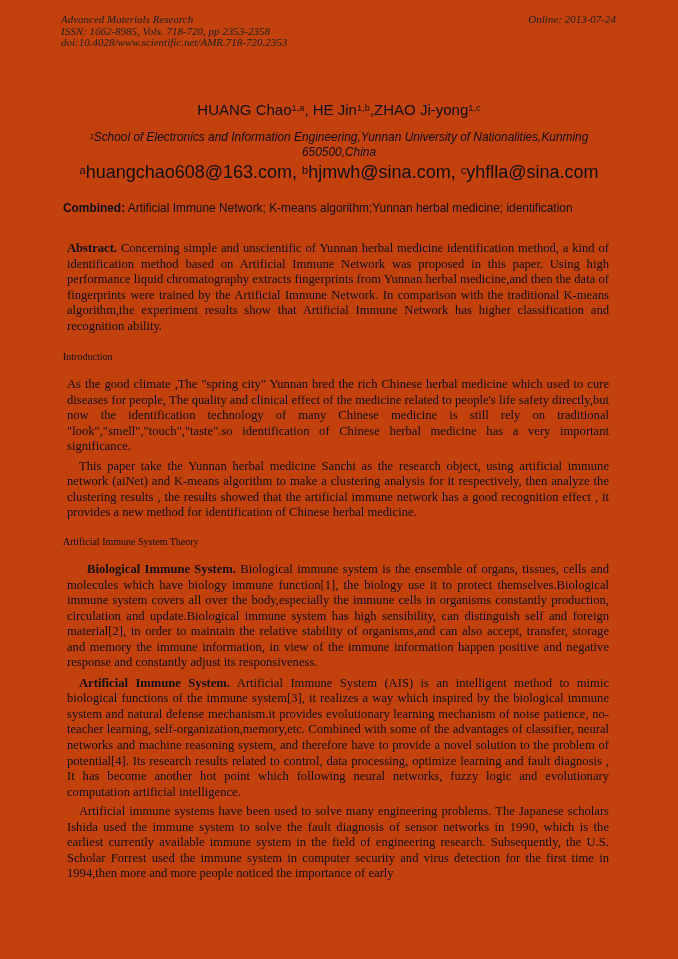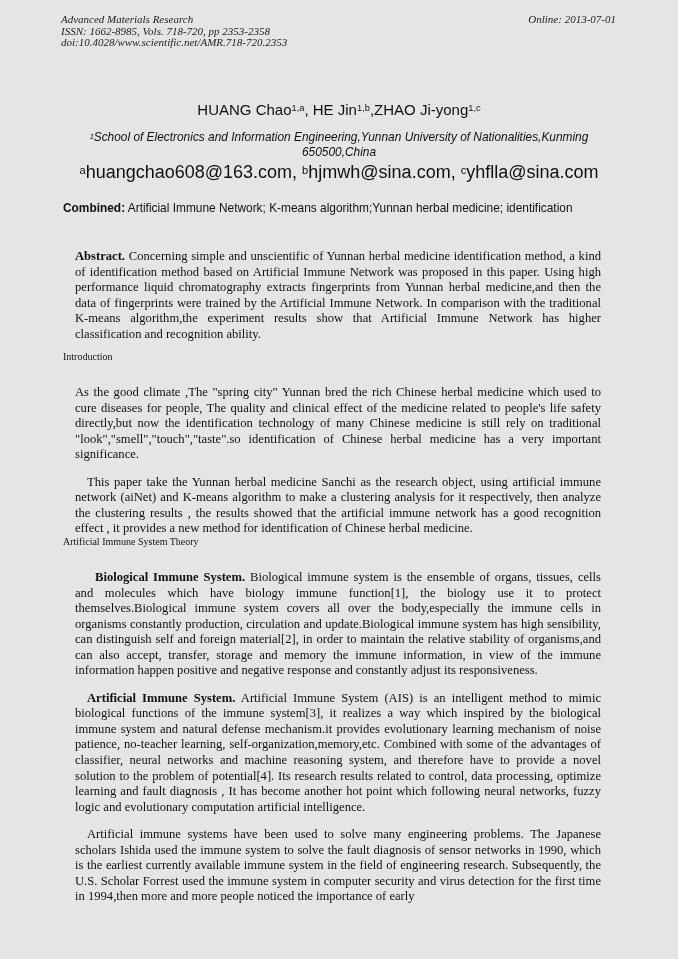--- a/index.html
+++ b/index.html
@@ -1,45 +1,45 @@
 <!DOCTYPE html>
 <html><head>
 <meta charset="utf-8">
 <style>
   html, body { margin: 0; padding: 0; background: #ffffff; }
   body { width: 678px; height: 959px; position: relative; overflow: hidden; color: #111; }
-  .page { position: absolute; left: 0; top: 0; width: 678px; height: 959px; background: #e5e5e5; }
+  .page { position: absolute; left: 0; top: 0; width: 678px; height: 959px; background: #c2410c; }
   .hdr { position: absolute; left: 61px; top: 14px; font-family: "Liberation Serif", serif; font-style: italic; font-size: 11px; line-height: 11.5px; color: #222; }
   .hdr div { white-space: nowrap; }
   .online { position: absolute; right: 62px; top: 14px; font-family: "Liberation Serif", serif; font-style: italic; font-size: 11px; line-height: 11.5px; color: #222; }
   .title { position: absolute; left: 40px; width: 598px; top: 79px; text-align: center; font-family: "Liberation Sans", sans-serif; font-weight: bold; font-size: 15.4px; line-height: 18px; }
   .authors { position: absolute; left: 40px; width: 598px; top: 101px; text-align: center; font-family: "Liberation Sans", sans-serif; font-size: 15px; line-height: 18px; }
   .authors sup, .affil sup, .emails sup { font-size: 0.62em; vertical-align: top; position: relative; top: -0.2em; }
   .affil { position: absolute; left: 62px; width: 554px; top: 130px; text-align: center; font-family: "Liberation Sans", sans-serif; font-size: 11.9px; line-height: 15px; font-style: italic; }
   .emails { position: absolute; left: 40px; width: 598px; top: 165px; text-align: center; font-family: "Liberation Sans", sans-serif; font-size: 18px; line-height: 15px; }
   .keywords { position: absolute; left: 63px; width: 560px; top: 201px; font-family: "Liberation Sans", sans-serif; font-size: 11.9px; line-height: 15px; }
   .keywords b { font-weight: bold; }
   .body { position: absolute; left: 63px; width: 550px; font-family: "Liberation Serif", serif; font-size: 12.6px; line-height: 15.55px; text-align: justify; }
-  .body p { margin: 12px; }
+  .body p { margin: 4px; }
   .body .ind { text-indent: 12px; }
   .body .ind2 { text-indent: 20px; }
   .sec { font-family: "Liberation Serif", serif; font-weight: normal; font-size: 10px; position: absolute; left: 63px; text-align: right; }
   b.run { font-weight: bold; }
 </style>
 </head>
 <body>
 
 <div class="page">
 
   <div class="hdr">
     <div>Advanced Materials Research</div>
     <div>ISSN: 1662-8985, Vols. 718-720, pp 2353-2358</div>
     <div>doi:10.4028/www.scientific.net/AMR.718-720.2353</div>
   </div>
-  <div class="online">Online: 2013-07-01</div>
+  <div class="online">Online: 2013-07-24</div>
 
 
   <div class="authors">
     <span>HUANG Chao</span><sup>1,a</sup><span>, </span><span>HE Jin</span><sup>1,b</sup><span>,</span><span>ZHAO Ji-yong</span><sup>1,c</sup>
   </div>
 
   <div class="affil">
     <sup>1</sup><span>School of Electronics and Information Engineering,Yunnan University of Nationalities,Kunming 650500,China</span>
   </div>
 

